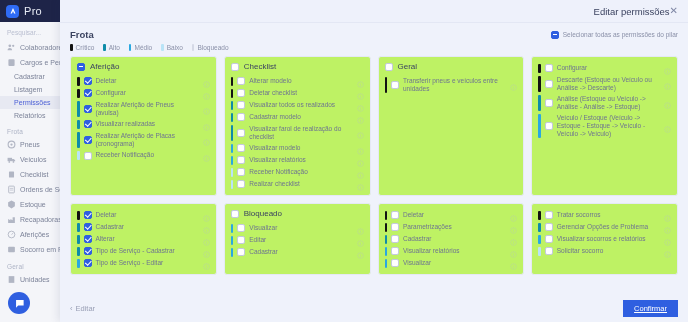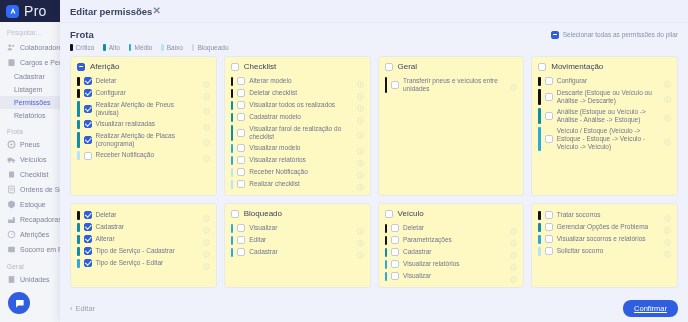--- a/index.html
+++ b/index.html
@@ -16,21 +16,21 @@
   .bg-topbar {
     position: absolute; top: 0; left: 0; width: 688px; height: 22px;
     background: #1e2448;
     display: flex; align-items: center; padding-left: 6px; gap: 5px;
   }
   .logo-mark {
     width: 13px; height: 13px; border-radius: 4px; background: #2f6bf5;
     display: flex; align-items: center; justify-content: center;
     color: #fff; font-size: 9px; line-height: 1;
   }
-  .logo-text { color: #e8ebf5; font-size: 14px; letter-spacing: .3px; }
+  .logo-text { color: #e8ebf5; font-size: 11px; letter-spacing: .3px; }
 
   .bg-sidebar {
     position: absolute; top: 22px; left: 0; width: 72px; height: 300px;
     background: #f4f5f9; border-right: 1px solid #e2e5ee;
     padding-top: 4px;
   }
   .sb-search {
     font-size: 6.5px; color: #b9bed0; padding: 3px 0 4px 7px;
   }
   .sb-item {
@@ -52,42 +52,41 @@
 
   
   .modal {
     position: absolute; top: 0; left: 60px; width: 628px; height: 322px;
     background: #eff2fb; display: flex; flex-direction: column;
     box-shadow: -2px 0 8px rgba(30,40,90,.10);
   }
   .modal-head {
     height: 23px; flex: 0 0 23px; background: #eef1fb;
     border-bottom: 1px solid #e3e7f4;
-    display: flex; align-items: center; justify-content: flex-start;
+    display: flex; align-items: center; justify-content: flex-end;
     padding: 0 10px;
-    font-weight: bold;
   }
   .modal-title { font-size: 9.5px; color: #3b4360; }
   .modal-close { color: #7f87a5; font-size: 10px; line-height: 1; cursor: pointer; }
 
   .modal-body { flex: 1 1 auto; padding: 6px 10px 0 10px; overflow: hidden; }
 
   .pillar-row { display: flex; align-items: center; justify-content: space-between; }
   .pillar-title { font-size: 9.5px; color: #3b4360; font-weight: bold; }
   .select-all { display: flex; align-items: center; gap: 4px; font-size: 6.5px; color: #8a90a8; }
 
   .legend { display: flex; align-items: center; gap: 9px; margin: 4px 0 5px 0; }
   .legend-item { display: flex; align-items: center; gap: 3px; font-size: 6.5px; color: #8a90a8; }
   .legend-bar { width: 2.5px; height: 7px; border-radius: 1px; display: inline-block; }
 
   .grid {
     display: grid; grid-template-columns: repeat(4, 1fr); gap: 7px;
   }
   .card {
-    background: #fef9c3; border: 1px solid #e5e9f4; border-radius: 3px;
+    background: #bef264; border: 1px solid #e5e9f4; border-radius: 3px;
     padding: 5px 6px 5px 6px; min-height: 68px;
   }
   .card.tall { min-height: 140px; }
   .card-head { display: flex; align-items: center; gap: 5px; margin-bottom: 4px; }
   .card-title { font-size: 8px; color: #3b4360; }
 
   .perm-row {
     display: flex; align-items: center; gap: 4px;
     padding: 1.5px 0; position: relative;
   }
@@ -110,21 +109,21 @@
   .cb.indeterminate::after {
     content: ""; width: 4px; height: 1.4px; background: #fff;
   }
 
   .modal-foot {
     height: 27px; flex: 0 0 27px; display: flex; align-items: center;
     justify-content: space-between; padding: 0 10px;
   }
   .back-link { display: flex; align-items: center; gap: 3px; font-size: 7.5px; color: #9aa0b6; cursor: pointer; }
   .btn-confirm {
-    background: #2f5fe0; color: #fff; border: none; border-radius: 8px;
+    background: #2f5fe0; color: #fff; border: none; border-radius: 0;
     font-size: 7.5px; padding: 4px 11px; font-family: inherit; cursor: pointer; text-decoration: underline;
   }
 </style>
 </head>
 <body>
 
 <div id="app">
 
   <div class="bg-topbar">
     <div class="logo-mark">
@@ -447,24 +446,20 @@
               <span class="cb"></span>
               <span class="perm-label">Transferir pneus e veículos entre unidades</span>
               <span class="info-ic"><svg width="7" height="7" viewBox="0 0 16 16">
                   <circle cx="8" cy="8" r="6.5" fill="none" stroke="#b4bacd" stroke-width="1.4"></circle>
                   <rect x="7.3" y="6.6" width="1.4" height="5" fill="#b4bacd"></rect>
                   <rect x="7.3" y="3.8" width="1.4" height="1.6" fill="#b4bacd"></rect>
                 </svg></span>
             </div>
           </div>
           <div class="card tall">
-            <div class="card-head">
-              <span class="cb"></span>
-              <span class="card-title">Movimentação</span>
-            </div>
             <div class="perm-row">
               <span class="sev" style="background: rgb(18, 18, 18);"></span>
               <span class="cb"></span>
               <span class="perm-label">Configurar</span>
               <span class="info-ic"><svg width="7" height="7" viewBox="0 0 16 16">
                   <circle cx="8" cy="8" r="6.5" fill="none" stroke="#b4bacd" stroke-width="1.4"></circle>
                   <rect x="7.3" y="6.6" width="1.4" height="5" fill="#b4bacd"></rect>
                   <rect x="7.3" y="3.8" width="1.4" height="1.6" fill="#b4bacd"></rect>
                 </svg></span>
             </div>
@@ -581,24 +576,20 @@
               <span class="cb"></span>
               <span class="perm-label">Cadastrar</span>
               <span class="info-ic"><svg width="7" height="7" viewBox="0 0 16 16">
                   <circle cx="8" cy="8" r="6.5" fill="none" stroke="#b4bacd" stroke-width="1.4"></circle>
                   <rect x="7.3" y="6.6" width="1.4" height="5" fill="#b4bacd"></rect>
                   <rect x="7.3" y="3.8" width="1.4" height="1.6" fill="#b4bacd"></rect>
                 </svg></span>
             </div>
           </div>
           <div class="card">
-            <div class="card-head">
-              <span class="cb"></span>
-              <span class="card-title">Veículo</span>
-            </div>
             <div class="perm-row">
               <span class="sev" style="background: rgb(18, 18, 18);"></span>
               <span class="cb"></span>
               <span class="perm-label">Deletar</span>
               <span class="info-ic"><svg width="7" height="7" viewBox="0 0 16 16">
                   <circle cx="8" cy="8" r="6.5" fill="none" stroke="#b4bacd" stroke-width="1.4"></circle>
                   <rect x="7.3" y="6.6" width="1.4" height="5" fill="#b4bacd"></rect>
                   <rect x="7.3" y="3.8" width="1.4" height="1.6" fill="#b4bacd"></rect>
                 </svg></span>
             </div>

